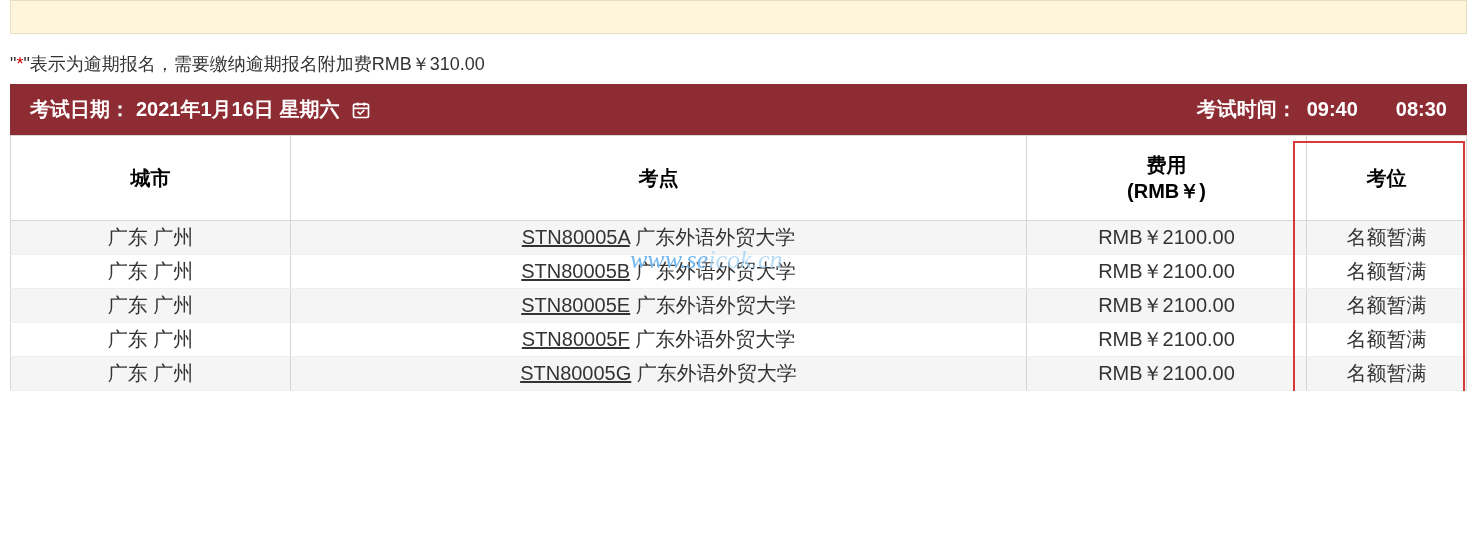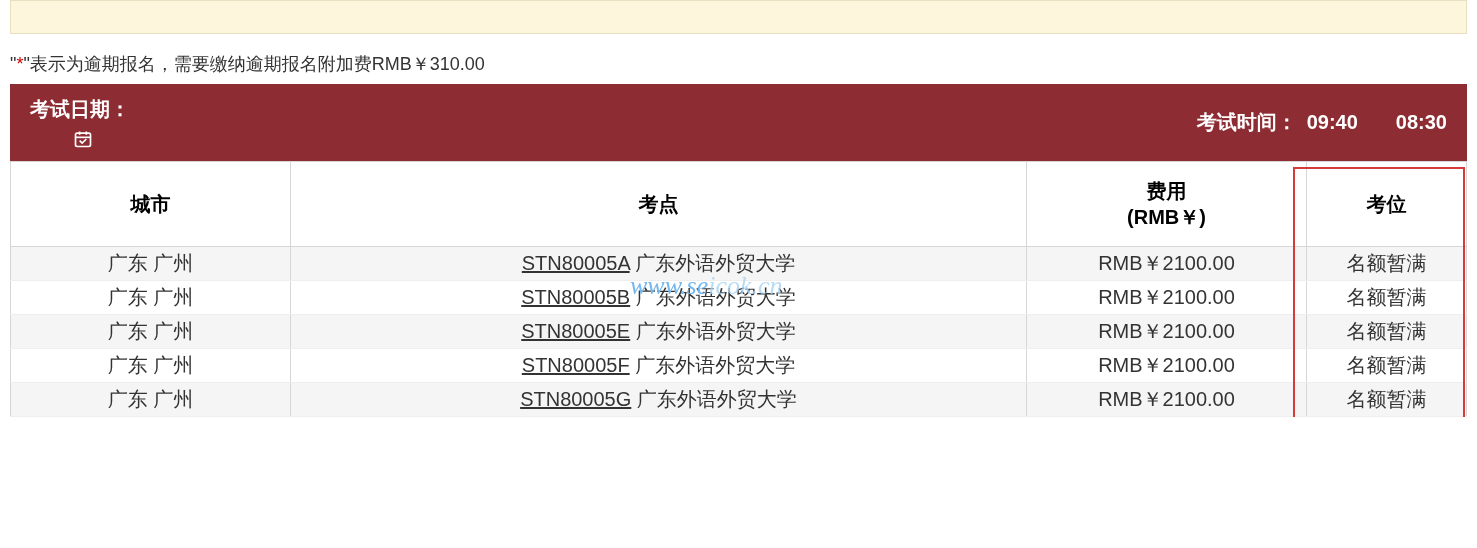--- a/index.html
+++ b/index.html
@@ -33,21 +33,20 @@
       align-items: center;
       padding: 12px 20px;
       font-size: 20px;
       font-weight: bold;
       margin: 0 10px;
     }
     .header-left {
       display: flex;
       align-items: center;
       gap: 6px;
-      flex-direction: column;
     }
     .header-right {
       margin-left: auto;
       display: flex;
       align-items: center;
       gap: 10px;
     }
     .calendar-icon {
       display: inline-flex;
       margin-left: 6px;
@@ -121,20 +120,21 @@
 
 <div class="notice-banner"></div>
 
 <div class="late-fee-note">
   <span>"</span><span class="asterisk">*</span><span>"表示为逾期报名，需要缴纳逾期报名附加费RMB￥310.00</span>
 </div>
 
 <div class="header-bar">
   <div class="header-left">
     <span>考试日期：</span>
+    <span>2021年1月16日 星期六</span>
     <span class="calendar-icon">
       <svg width="20" height="20" viewBox="0 0 24 24" fill="none" stroke="#ffffff" stroke-width="2">
         <rect x="3" y="5" width="18" height="16" rx="2"></rect>
         <line x1="3" y1="10" x2="21" y2="10"></line>
         <line x1="8" y1="3" x2="8" y2="7"></line>
         <line x1="16" y1="3" x2="16" y2="7"></line>
         <polyline points="8,14 11,17 16,12"></polyline>
       </svg>
     </span>
   </div>

